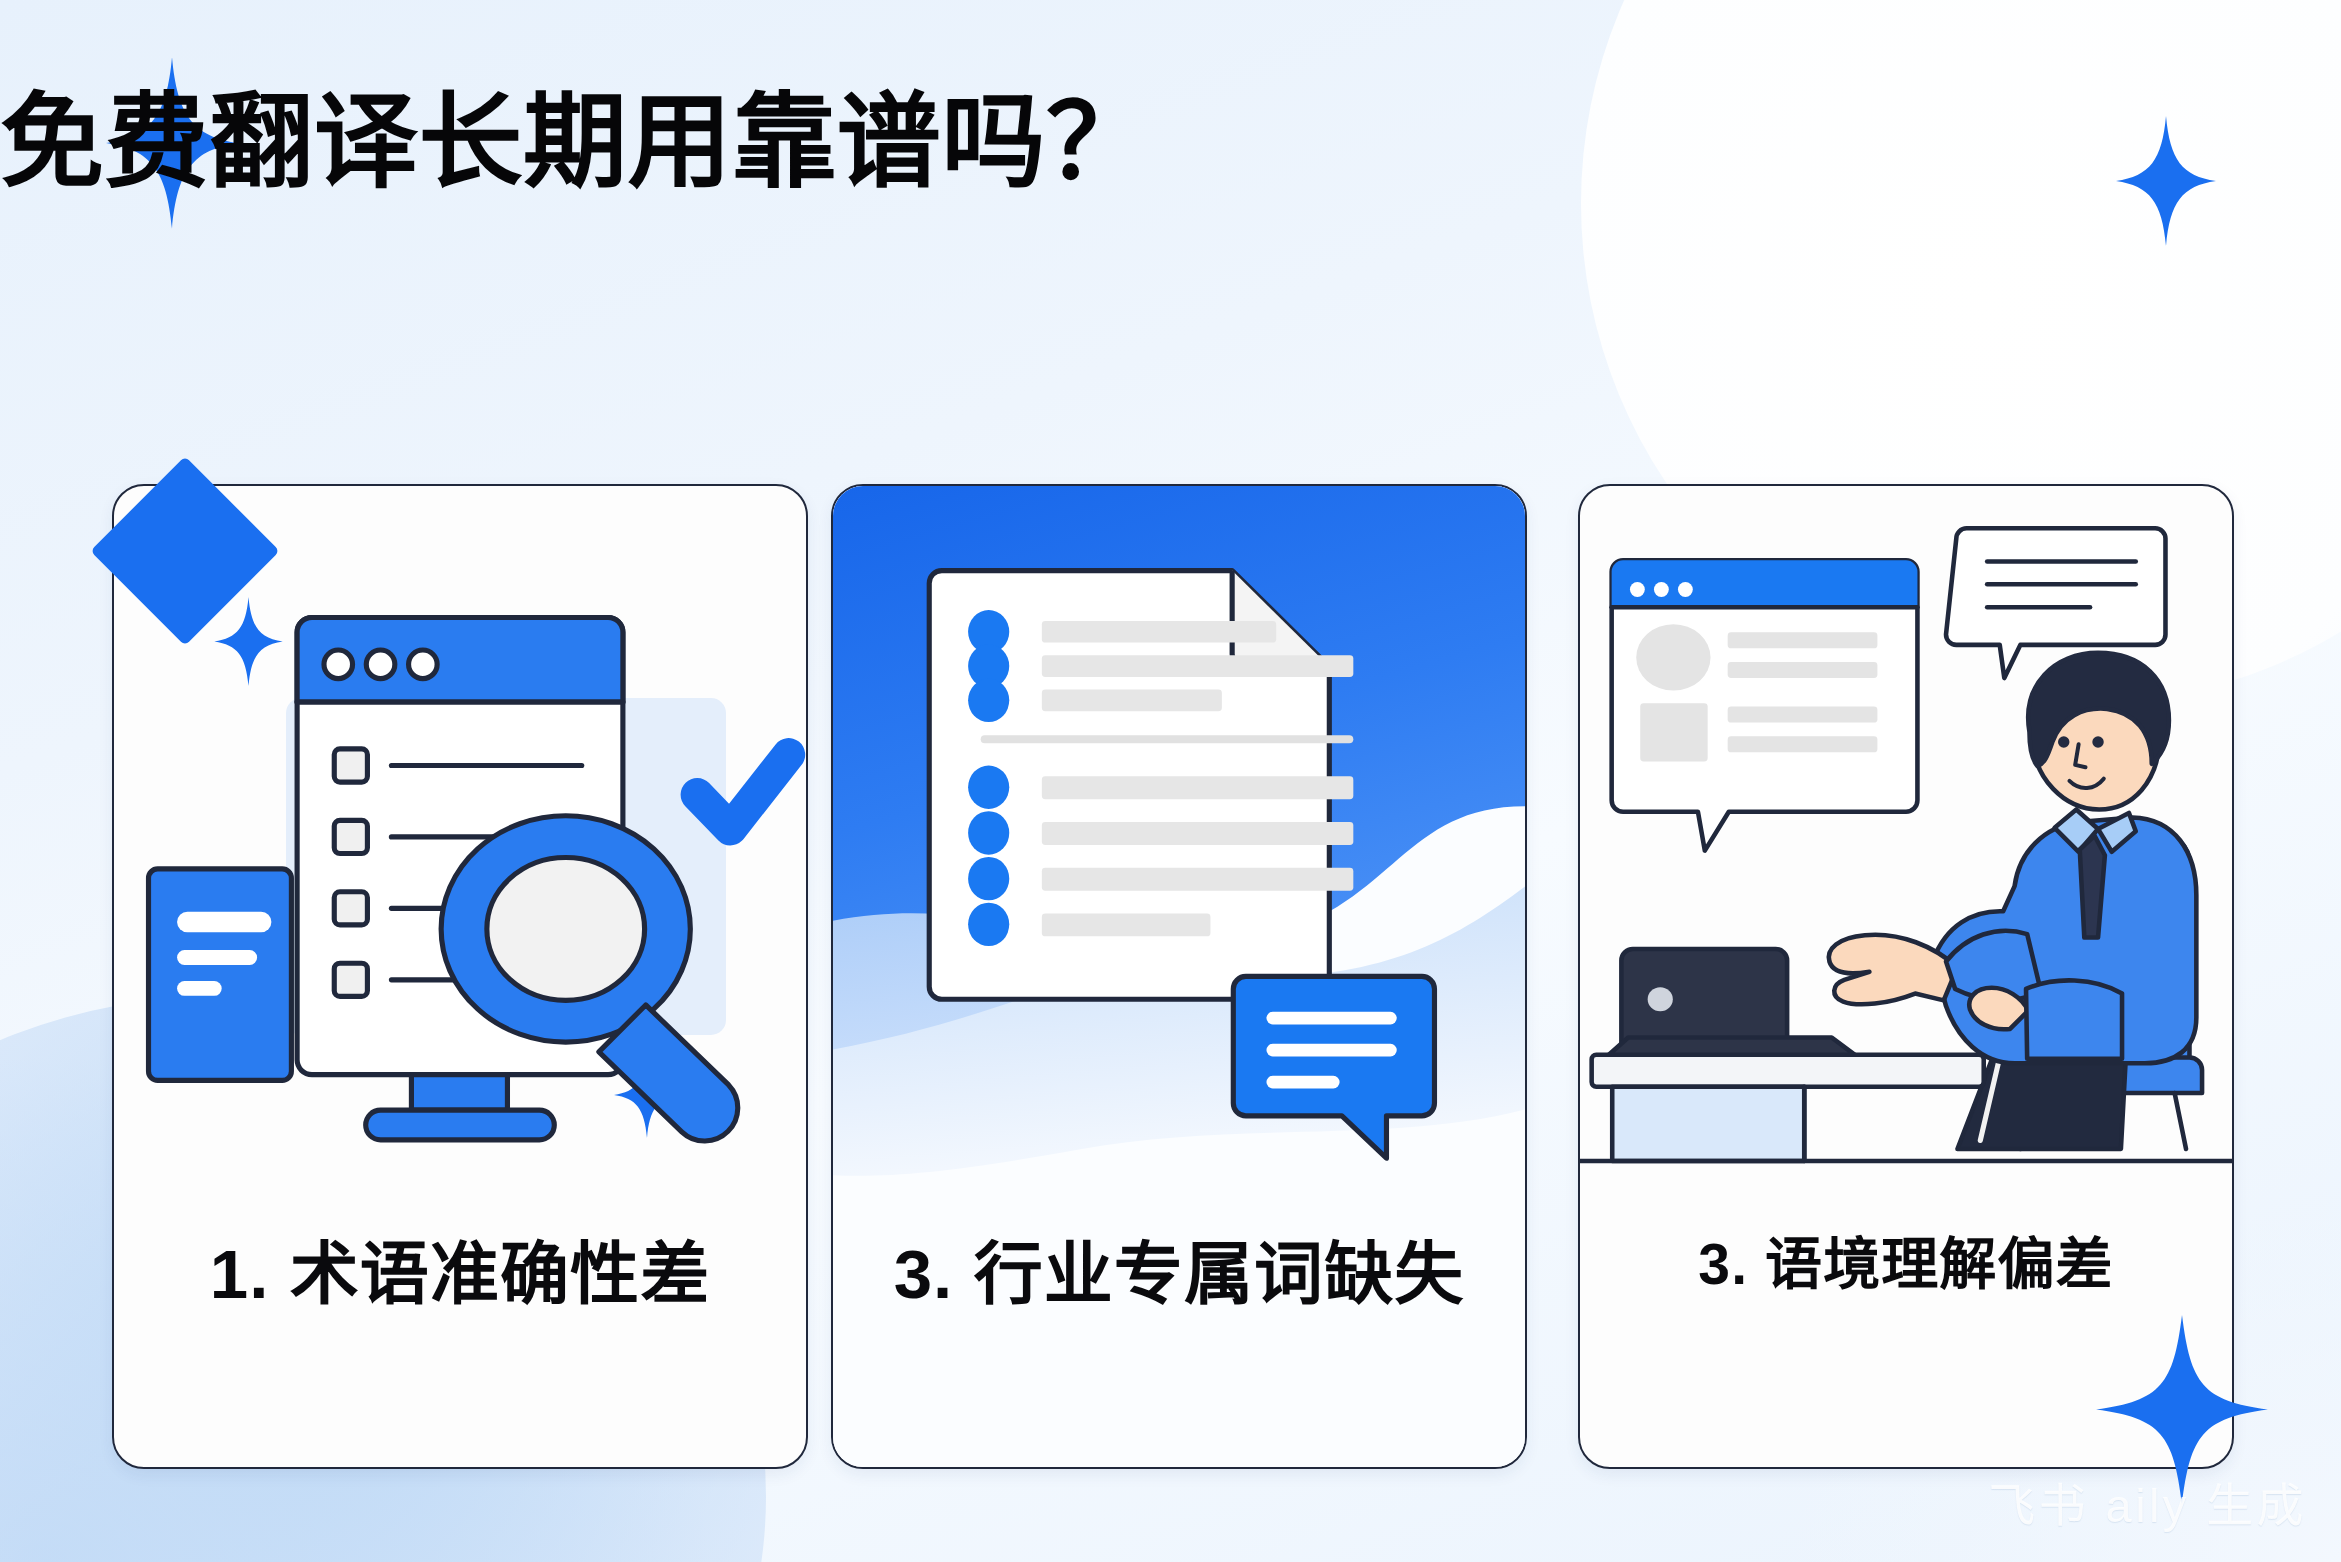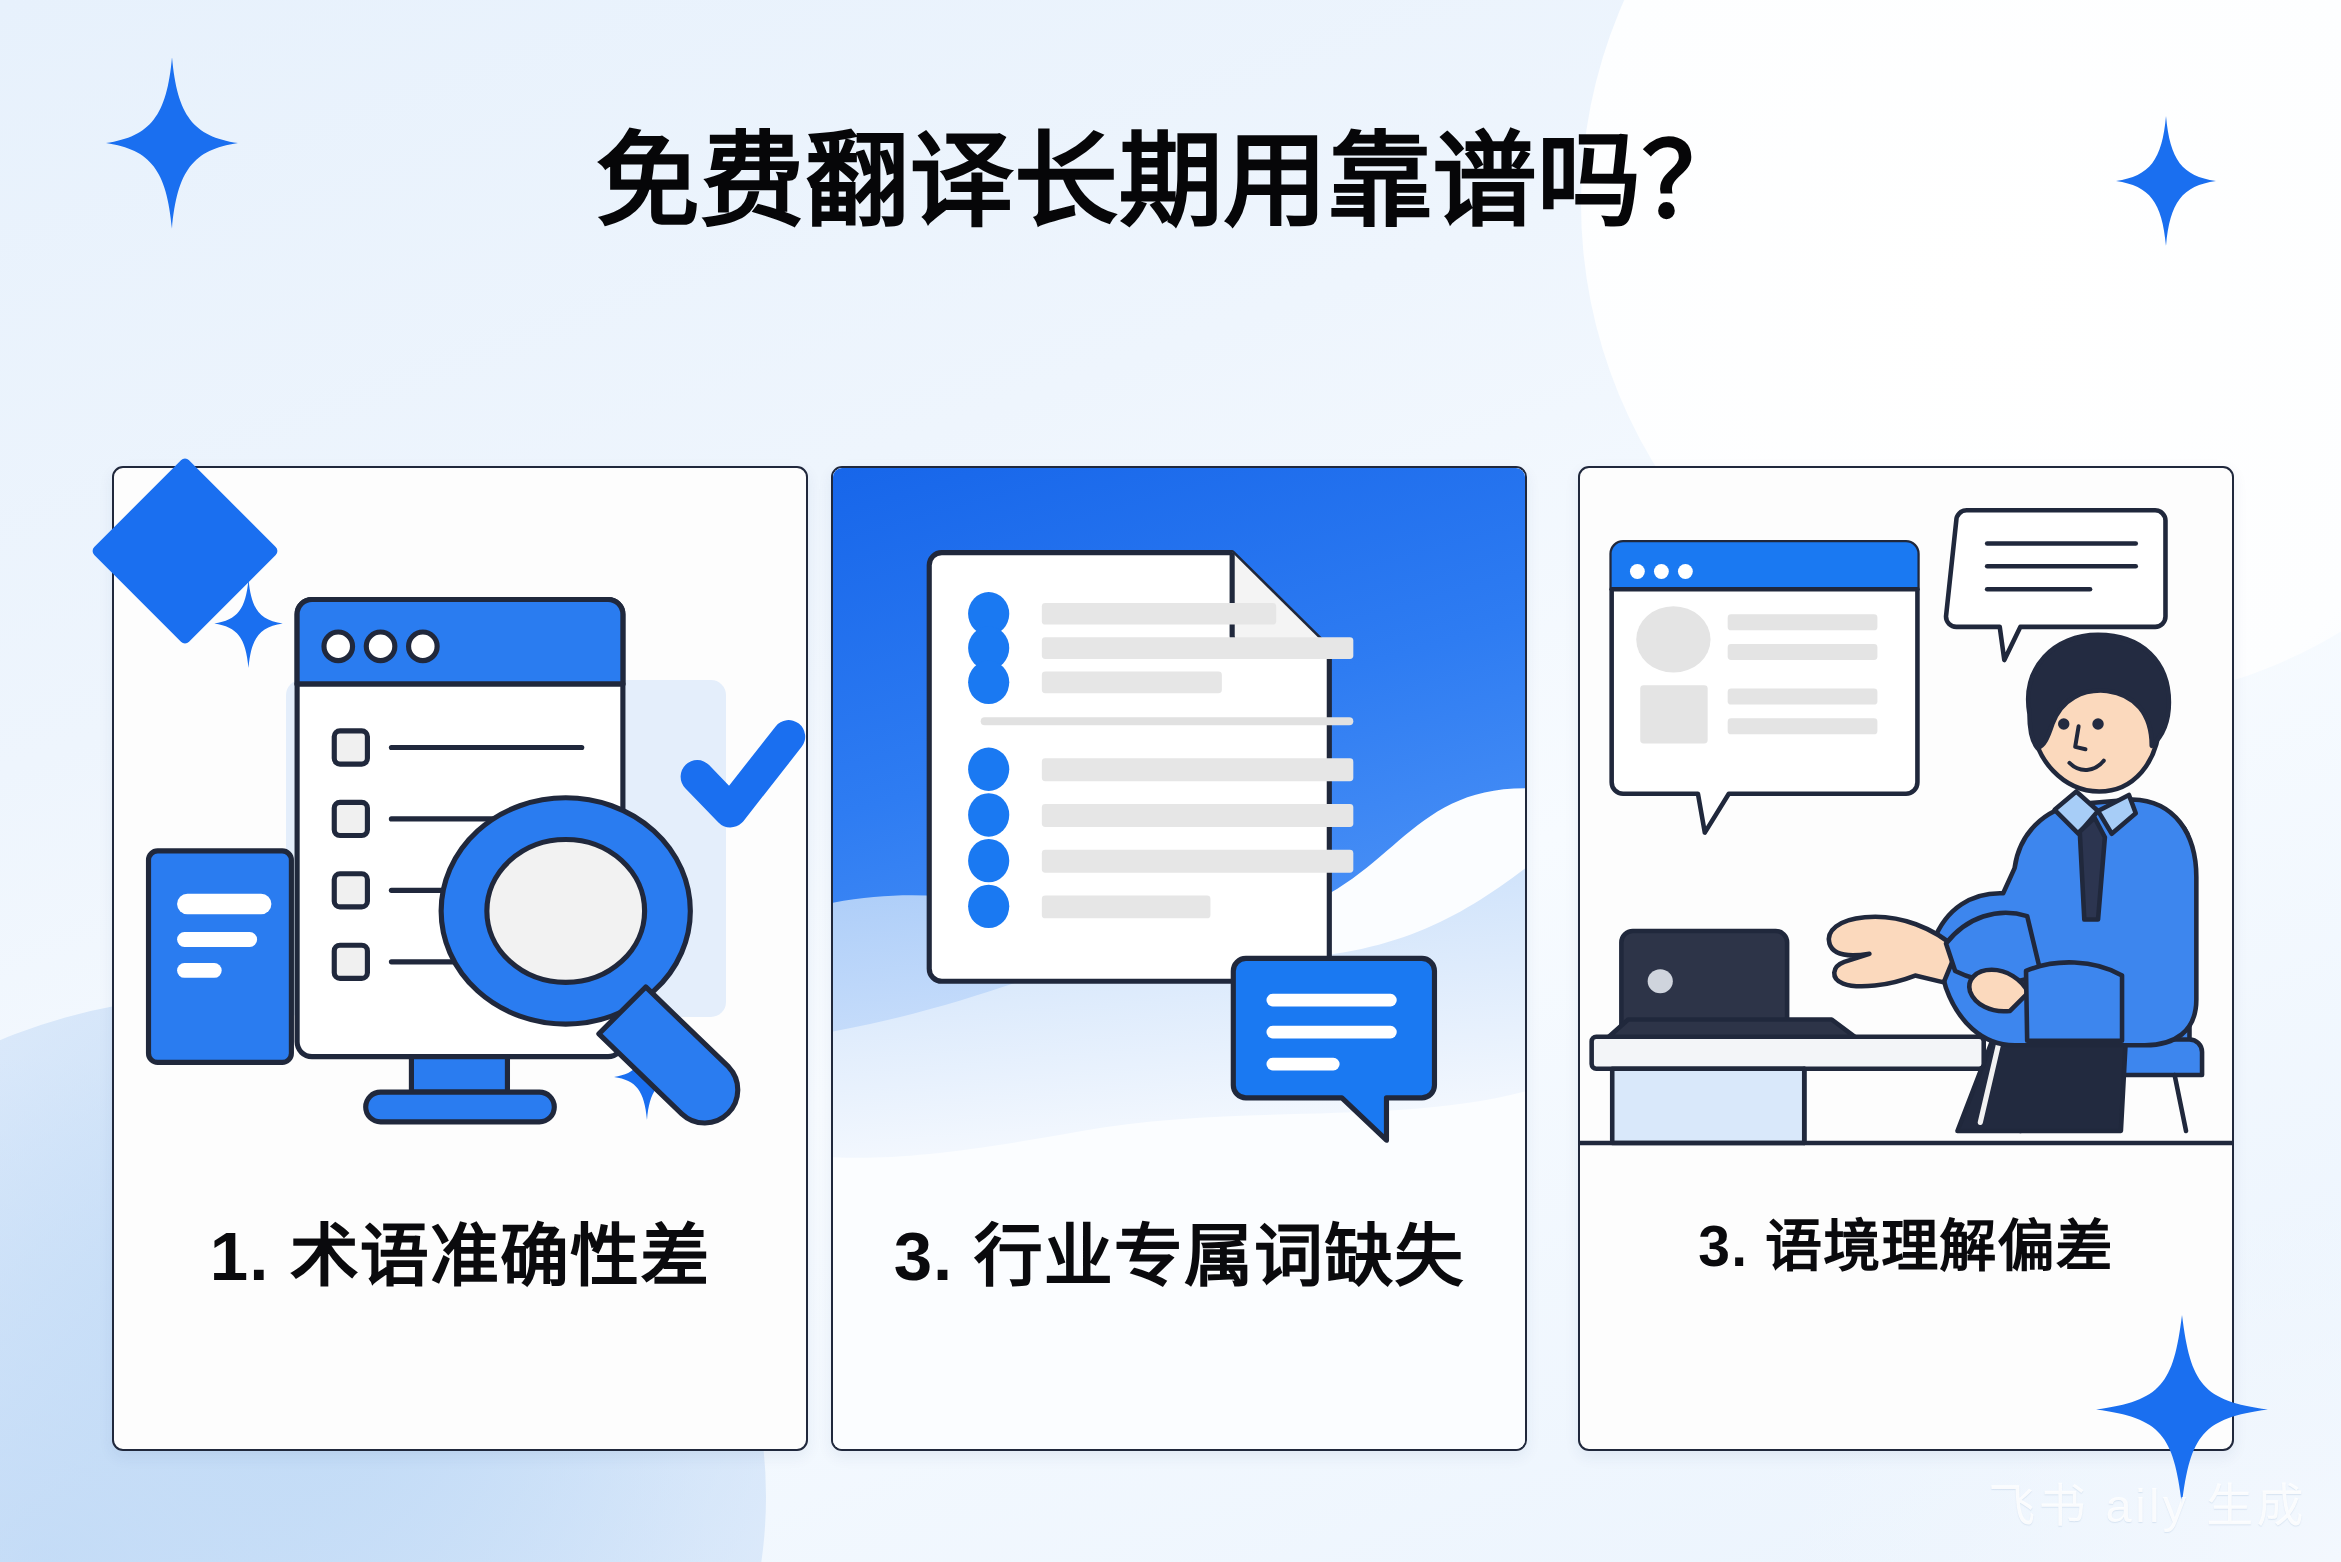--- a/index.html
+++ b/index.html
@@ -50,40 +50,38 @@
     transform: rotate(45deg);
     border-radius: 5.7px;
     pointer-events: none;
   }
 
   
   #title {
     position: absolute;
     left: 0; right: 0;
     top: 80px;
-    text-align: center;
     color: #060608;
     font-weight: 900;
     letter-spacing: 0.6px;
     line-height: 1.22;
     font-size: 104px;
     font-family: "Liberation Sans", "DejaVu Sans", sans-serif;
     text-rendering: geometricPrecision;
-    margin-top: 39px;
   }
   #title .tl { display: block; white-space: nowrap; }
   #title .tl2 { font-size: 112px; }
 
   
   .card {
     position: absolute;
-    top: 466px;
+    top: 484px;
     width: 692px;
     height: 981px;
-    border-radius: 11px;
+    border-radius: 32px;
     border: 2.3px solid #20283c;
     background: #fdfdfd;
     box-shadow: 0 5.7px 15px rgba(30,60,110,0.07);
     overflow: hidden;
     text-decoration: underline;
   }
   #card-1 { left: 112px; }
   #card-2 { left: 831px; }
   #card-3 { left: 1578px; width: 652px; }
 

